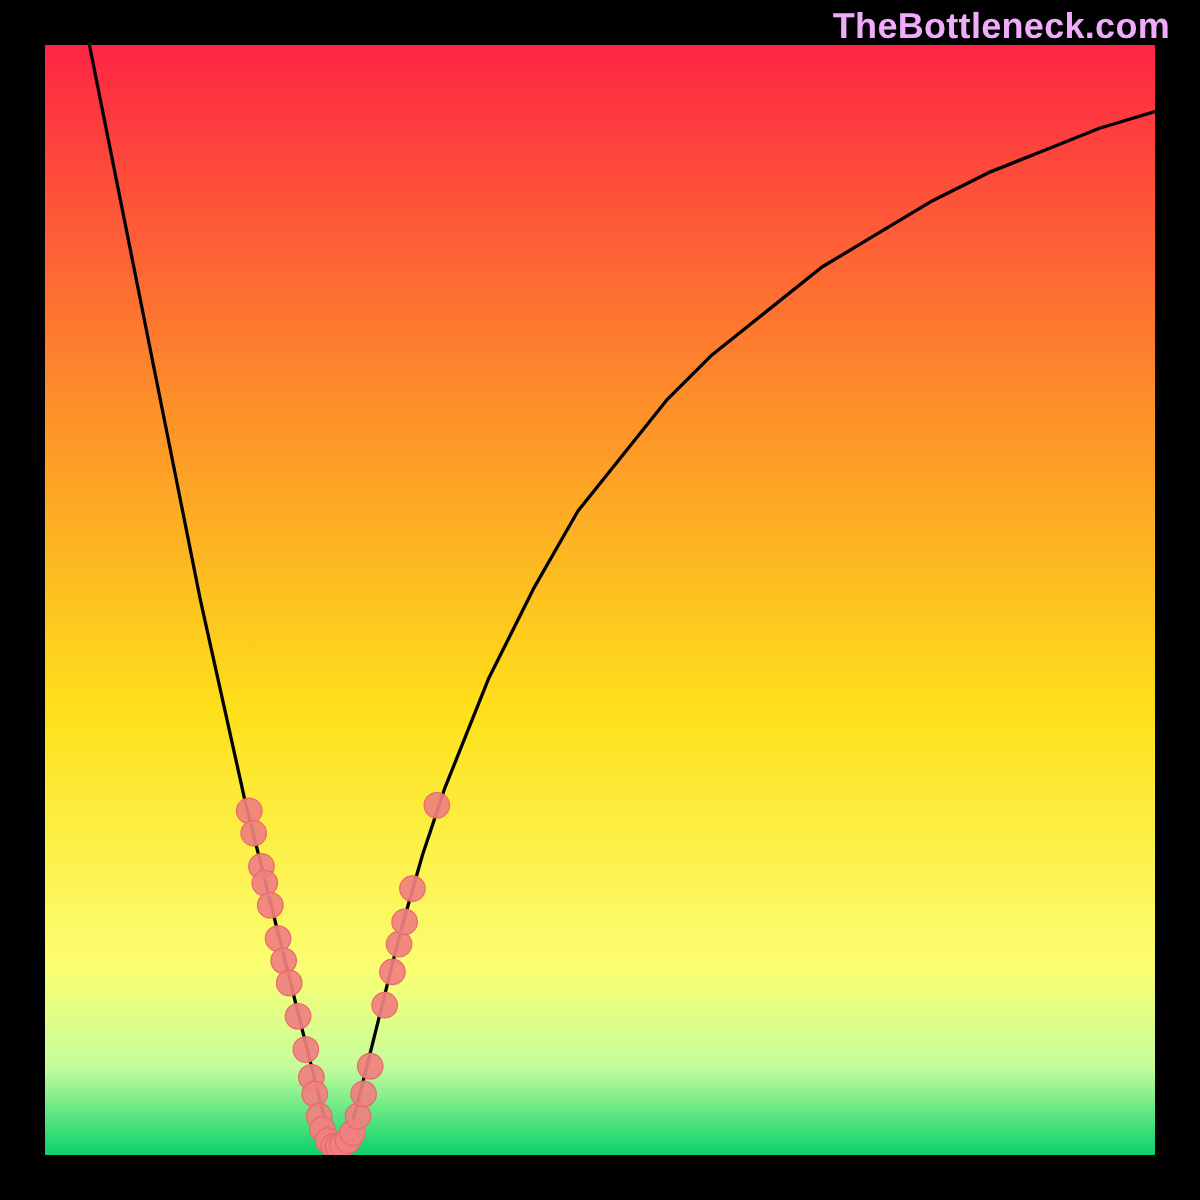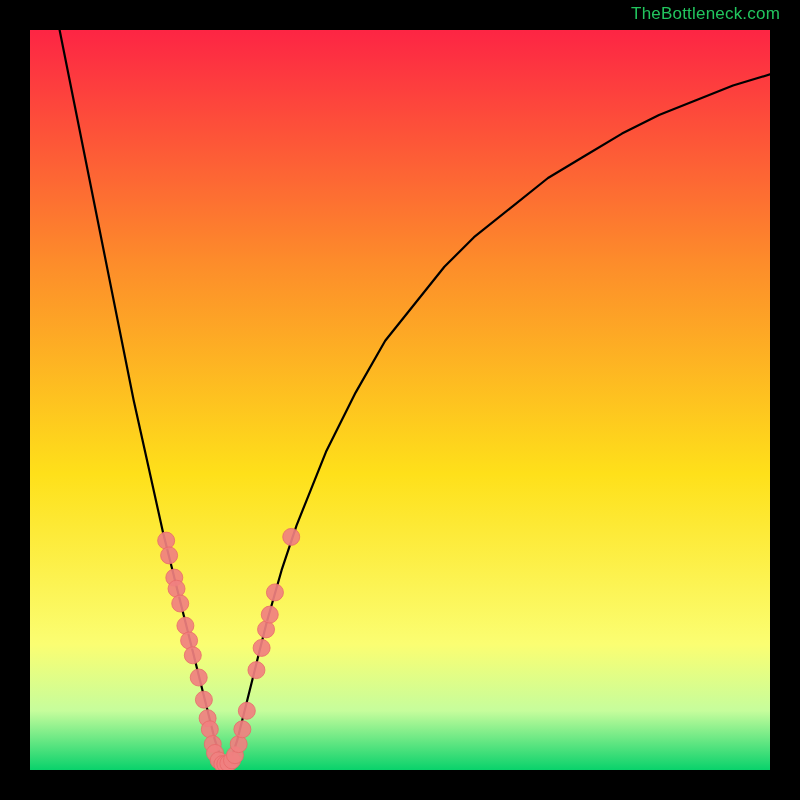--- a/index.html
+++ b/index.html
@@ -21,23 +21,23 @@
     left: 30px;
     top: 30px;
     width: 740px;
     height: 740px;
     overflow: hidden;
   }
   .watermark {
     position: absolute;
     top: 4px;
     right: 20px;
-    color: #22c55e;
-    font-size: 17px;
-    font-weight: 400;
+    color: #f0abfc;
+    font-size: 24px;
+    font-weight: 700;
     letter-spacing: 0.2px;
     user-select: none;
   }
   svg { display: block; }
 </style>
 </head>
 <body>
 
 <div class="frame">
   <div class="watermark">TheBottleneck.com</div>

